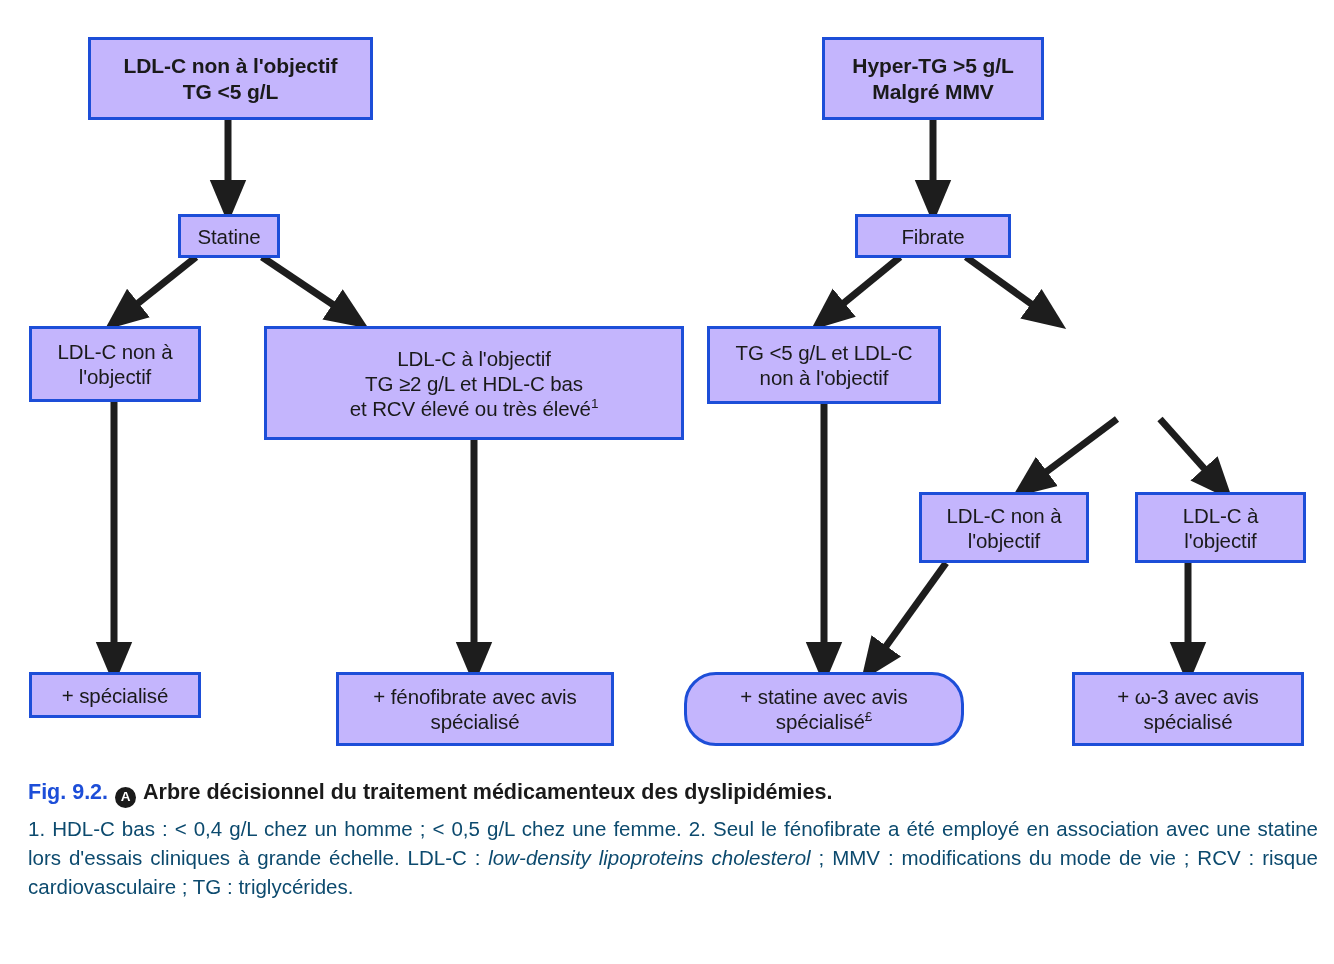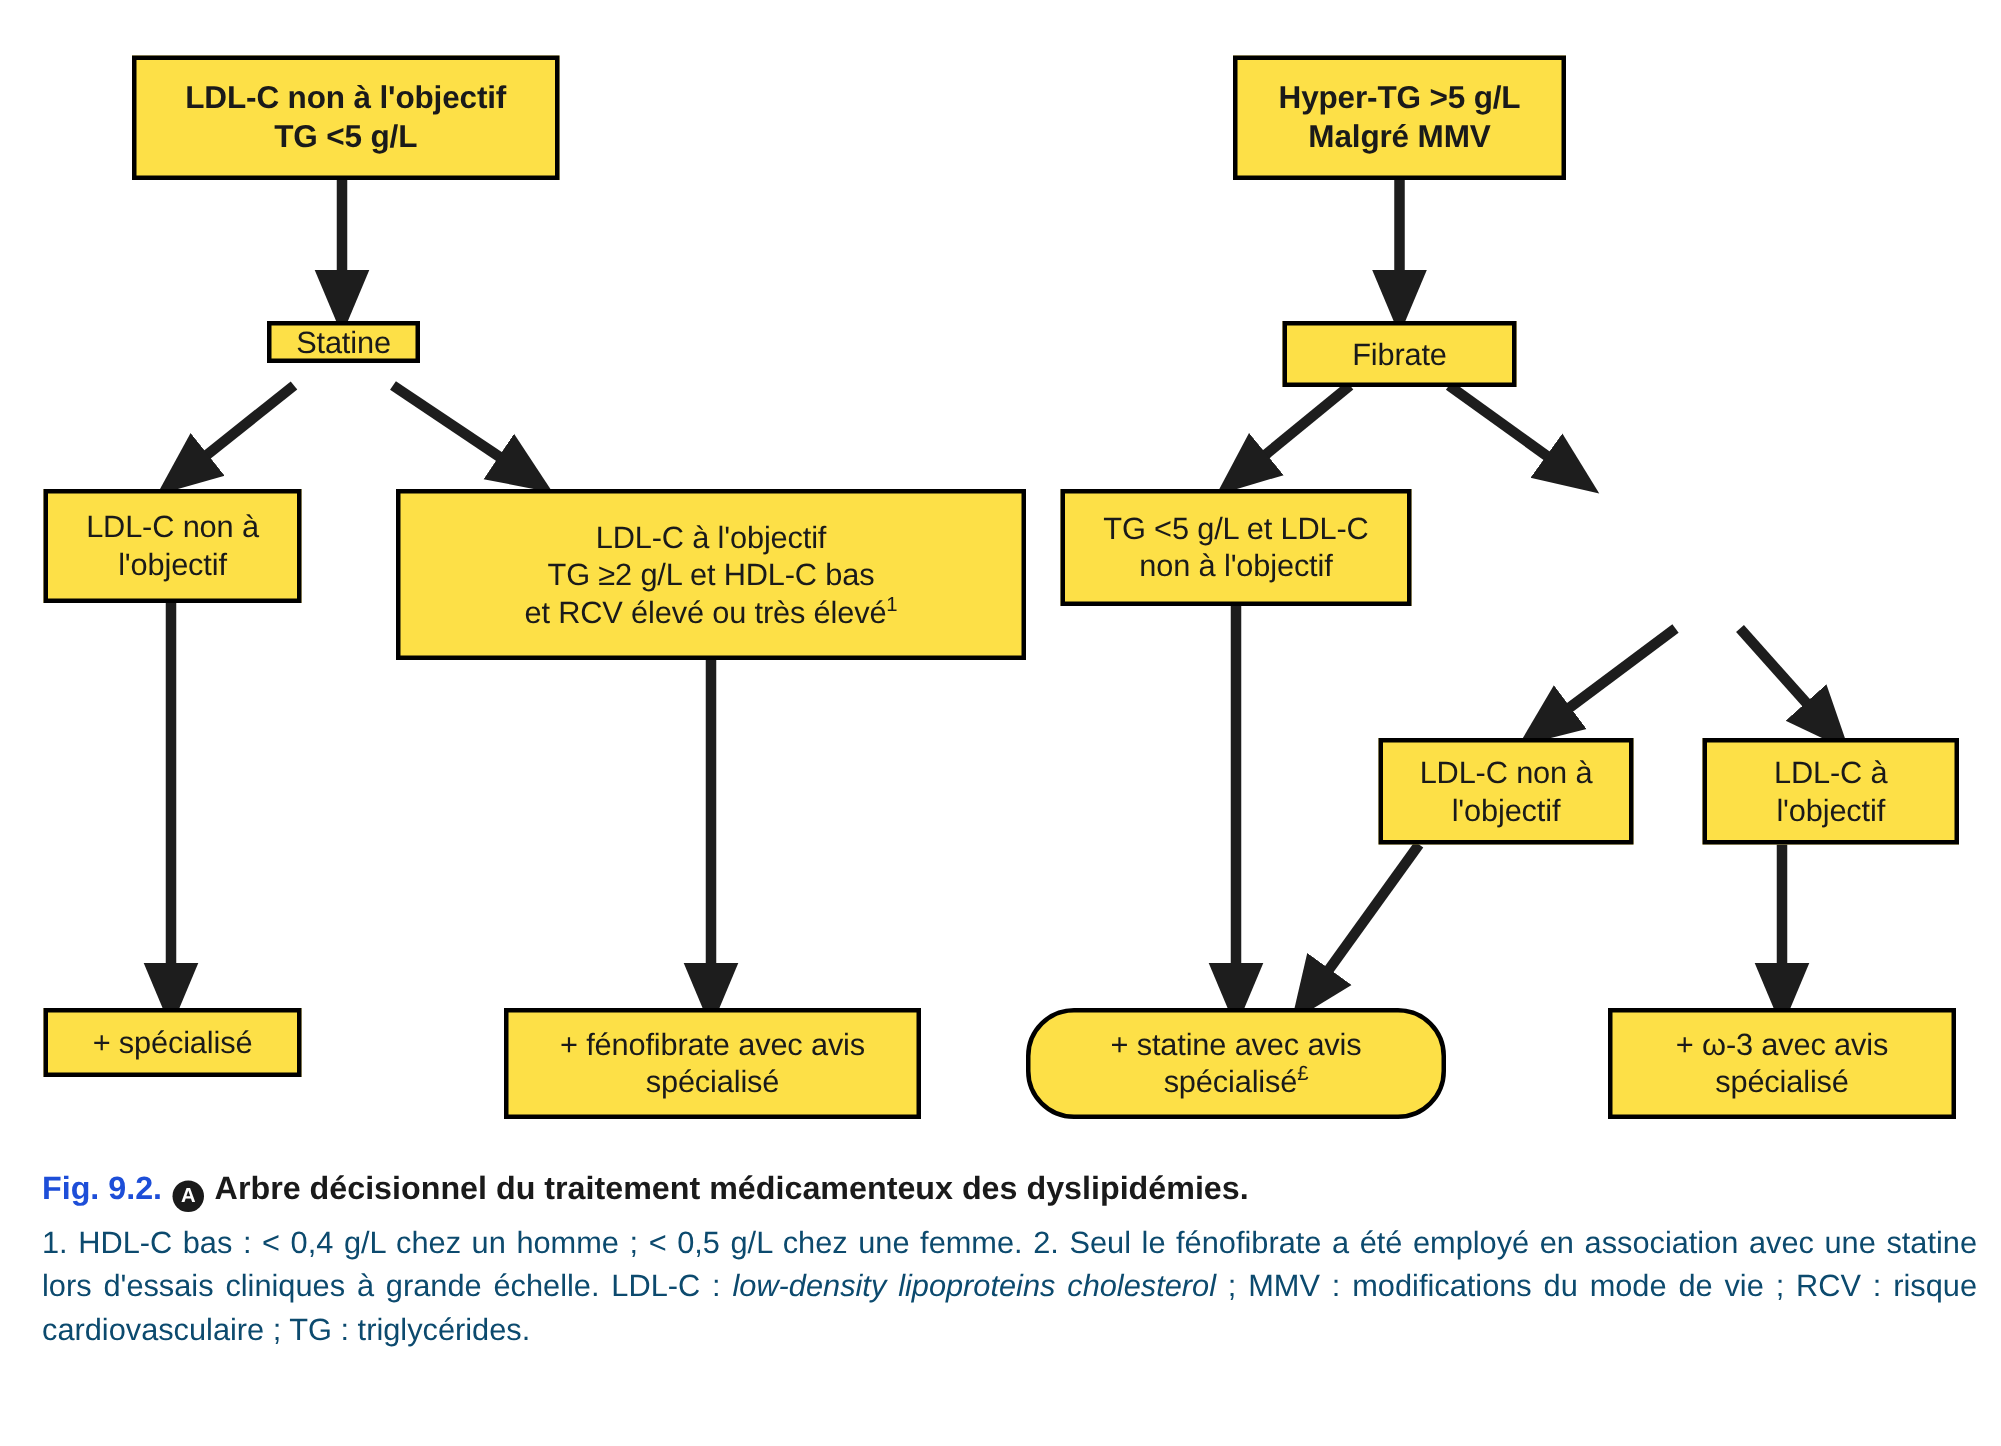--- a/index.html
+++ b/index.html
@@ -28,22 +28,22 @@
     position: absolute;
     left: 0;
     top: 0;
     width: 1334px;
     height: 770px;
   }
 
   .node {
     position: absolute;
     box-sizing: border-box;
-    border: 3px solid #000000;
-    background: #fde047;
+    border: 3px solid #1d4ed8;
+    background: #c4b5fd;
     display: flex;
     align-items: center;
     justify-content: center;
     text-align: center;
     line-height: 1.22;
     font-size: 20.5px;
     letter-spacing: -0.1px;
     padding: 2px 6px;
   }
   .node.bold {
@@ -146,21 +146,21 @@
     <line x1="946" y1="563" x2="874" y2="663" stroke="#1d1d1d" stroke-width="7" marker-end="url(#ah)"></line>
 
     <line x1="1188" y1="563" x2="1188" y2="663" stroke="#1d1d1d" stroke-width="7" marker-end="url(#ah)"></line>
   </svg>
 
   <div class="node bold" style="left:88px; top:37px; width:285px; height:83px;">
     <span class="txt">LDL-C non à l'objectif
 TG &lt;5 g/L</span>
   </div>
 
-  <div class="node" style="left:178px; top:214px; width:102px; height:28px;">
+  <div class="node" style="left:178px; top:214px; width:102px; height:44px;">
     <span class="txt">Statine</span>
   </div>
 
   <div class="node" style="left:29px; top:326px; width:172px; height:76px;">
     <span class="txt">LDL-C non à
 l'objectif</span>
   </div>
 
   <div class="node" style="left:264px; top:326px; width:420px; height:114px;">
     <span class="txt"><span>LDL-C à l'objectif

